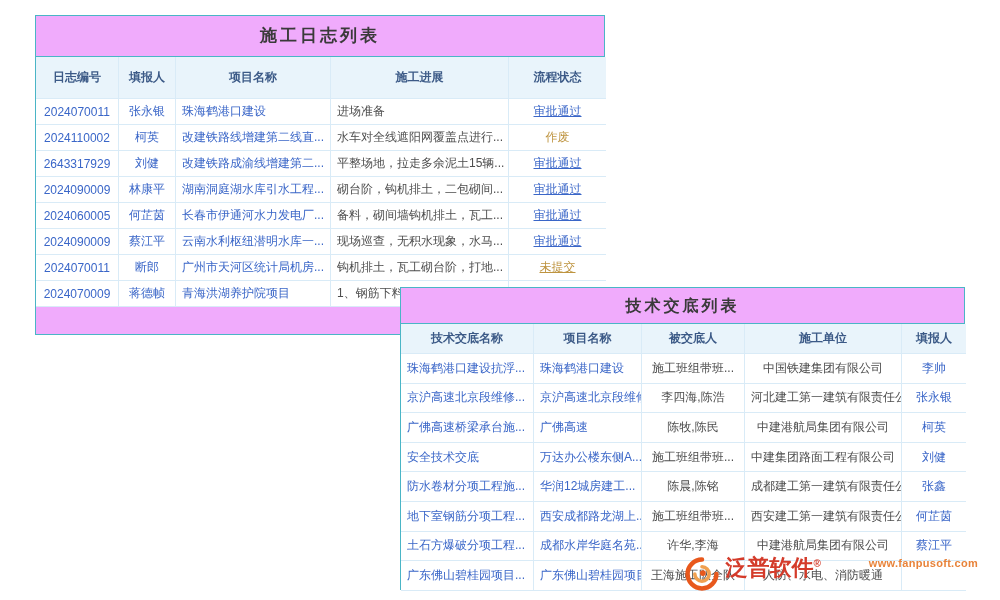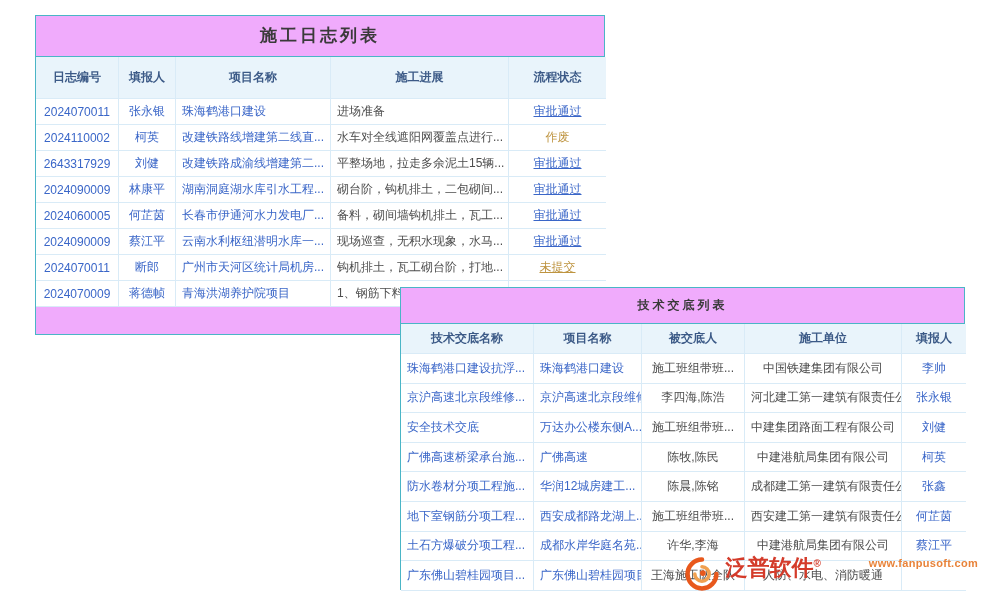--- a/index.html
+++ b/index.html
@@ -20,21 +20,21 @@
   }
   .panel{position:absolute;background:#f0abfc;border:1px solid var(--panel-border);box-sizing:border-box;}
   #log-panel{left:35px;top:15px;width:570px;height:320px;z-index:1;}
   #disclosure-panel{left:400px;top:287px;width:565px;height:303px;z-index:2;}
 
   .panel-title{
     text-align:center;font-weight:bold;color:#3a3a3a;letter-spacing:3px;
     border-bottom:1px solid var(--panel-border);
   }
   #log-panel .panel-title{height:40px;line-height:40px;font-size:17px;}
-  #disclosure-panel .panel-title{height:35px;line-height:35px;font-size:12px;}
+  #disclosure-panel .panel-title{height:35px;line-height:35px;font-size:16px;}
 
   table.grid{width:100%;border-collapse:separate;border-spacing:0;table-layout:fixed;}
   .grid th{
     background:var(--header-bg);color:#3C5A87;font-size:12px;font-weight:bold;text-align:center;
   }
   .grid th,.grid td{
     border-right:1px solid var(--grid-line);border-bottom:1px solid var(--grid-line);
     box-sizing:border-box;padding:0 6px;overflow:hidden;white-space:nowrap;
   }
   .grid th:last-child,.grid td:last-child{border-right:none;}
@@ -182,32 +182,32 @@
           <td>李帅</td>
         </tr>
         <tr>
           <td>京沪高速北京段维修...</td>
           <td>京沪高速北京段维修</td>
           <td>李四海,陈浩</td>
           <td>河北建工第一建筑有限责任公司</td>
           <td>张永银</td>
         </tr>
         <tr>
+          <td>广佛高速桥梁承台施...</td>
+          <td>广佛高速</td>
+          <td>陈牧,陈民</td>
+          <td>中建港航局集团有限公司</td>
+          <td>柯英</td>
+        </tr>
+        <tr>
           <td>安全技术交底</td>
           <td>万达办公楼东侧A...</td>
           <td>施工班组带班...</td>
           <td>中建集团路面工程有限公司</td>
           <td>刘健</td>
-        </tr>
-        <tr>
-          <td>广佛高速桥梁承台施...</td>
-          <td>广佛高速</td>
-          <td>陈牧,陈民</td>
-          <td>中建港航局集团有限公司</td>
-          <td>柯英</td>
         </tr>
         <tr>
           <td>防水卷材分项工程施...</td>
           <td>华润12城房建工...</td>
           <td>陈晨,陈铭</td>
           <td>成都建工第一建筑有限责任公司</td>
           <td>张鑫</td>
         </tr>
         <tr>
           <td>地下室钢筋分项工程...</td>

